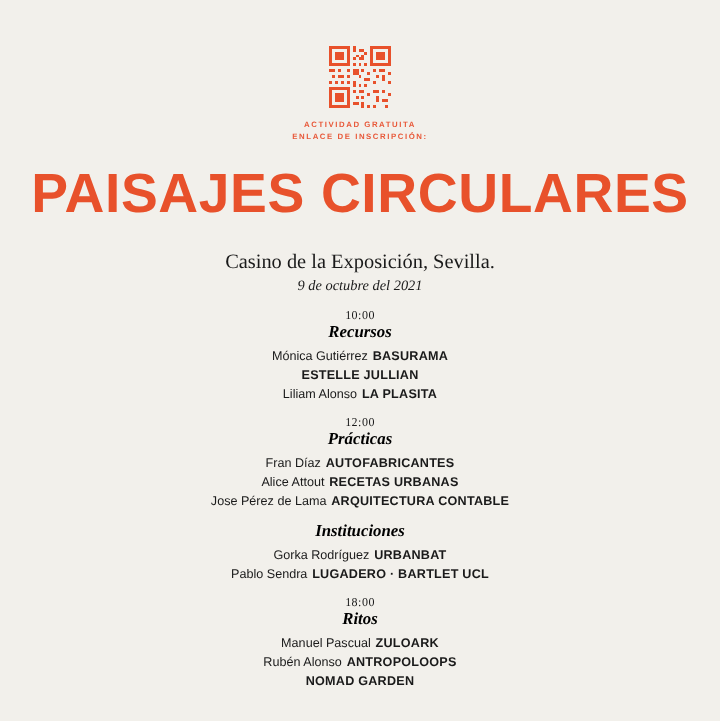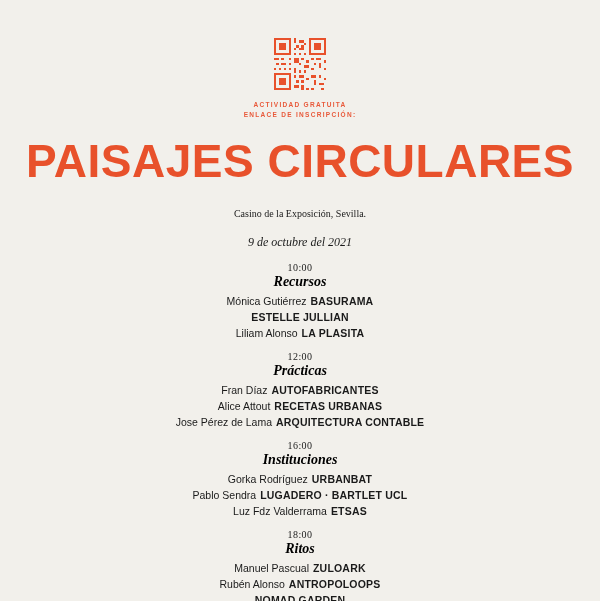--- a/index.html
+++ b/index.html
@@ -54,23 +54,23 @@
     letter-spacing: 0.5px;
     line-height: 1;
     text-align: center;
     white-space: nowrap;
     margin: 2px 0 24px 0;
   }
 
   
   .venue {
     font-family: "Liberation Serif", serif;
-    font-size: 10px;
-    text-align: center;
-    margin-bottom: 16px;
+    font-size: 17px;
+    text-align: center;
+    margin-bottom: 3px;
     color: #1a1a1a;
   }
   .date {
     font-family: "Liberation Serif", serif;
     font-style: italic;
     font-size: 12px;
     text-align: center;
     margin-bottom: 12px;
     color: #1a1a1a;
   }
@@ -238,30 +238,26 @@
       </div>
       <div class="entry">
         <span class="person">Alice Attout</span><span class="gap"></span><span class="org">RECETAS URBANAS</span>
       </div>
       <div class="entry">
         <span class="person">Jose Pérez de Lama</span><span class="gap"></span><span class="org">ARQUITECTURA CONTABLE</span>
       </div>
     </div>
 
     <div class="block">
-      <div class="block-time">16:00</div>
       <div class="block-name">Instituciones</div>
       <div class="entry">
         <span class="person">Gorka Rodríguez</span><span class="gap"></span><span class="org">URBANBAT</span>
       </div>
       <div class="entry">
         <span class="person">Pablo Sendra</span><span class="gap"></span><span class="org">LUGADERO · BARTLET UCL</span>
-      </div>
-      <div class="entry">
-        <span class="person">Luz Fdz Valderrama</span><span class="gap"></span><span class="org">ETSAS</span>
       </div>
     </div>
 
     <div class="block">
       <div class="block-time">18:00</div>
       <div class="block-name">Ritos</div>
       <div class="entry">
         <span class="person">Manuel Pascual</span><span class="gap"></span><span class="org">ZULOARK</span>
       </div>
       <div class="entry">

